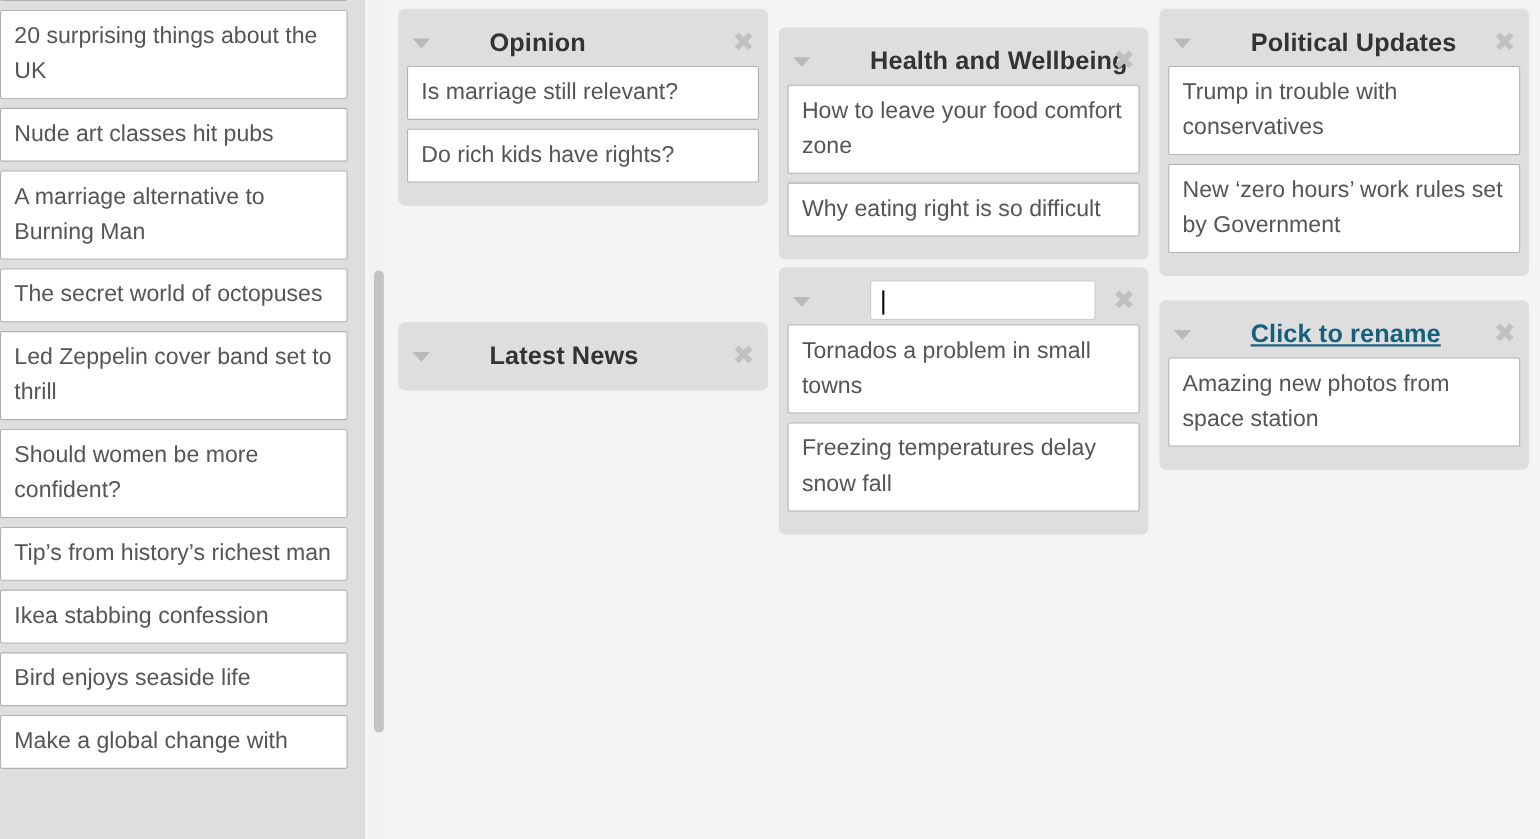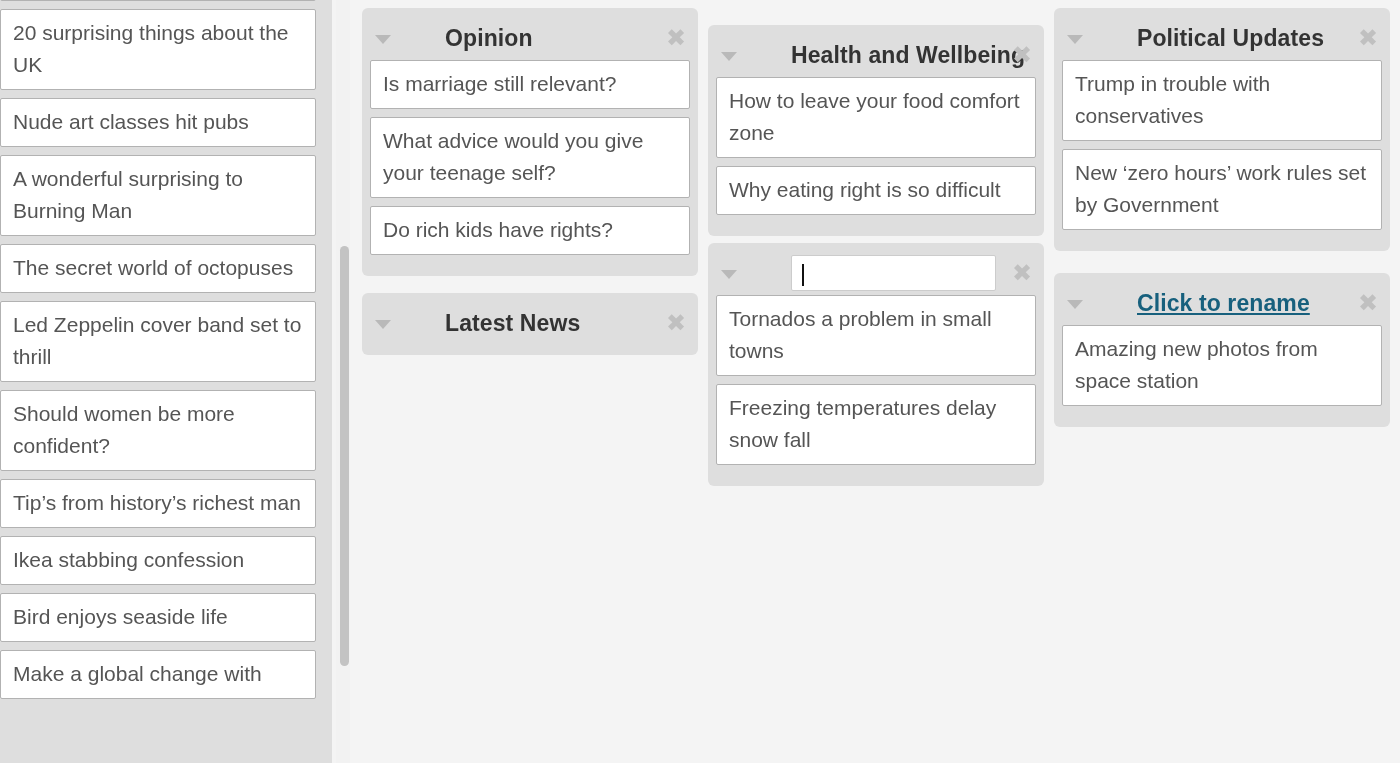--- a/index.html
+++ b/index.html
@@ -162,42 +162,41 @@
 </head>
 <body>
 
 <div id="board">
 
   <div class="column" id="col-left">
     <div class="cards">
       <div class="card">humans</div>
       <div class="card">20 surprising things about the UK</div>
       <div class="card">Nude art classes hit pubs</div>
-      <div class="card">A wonderful surprising to Burning Man</div>
+      <div class="card">A marriage alternative to Burning Man</div>
       <div class="card">The secret world of octopuses</div>
       <div class="card">Led Zeppelin cover band set to thrill</div>
       <div class="card">Should women be more confident?</div>
       <div class="card">Tip’s from history’s richest man</div>
       <div class="card">Ikea stabbing confession</div>
       <div class="card">Bird enjoys seaside life</div>
       <div class="card">Make a global change with</div>
     </div>
   </div>
   <div class="scrollbar-track"></div>
   <div class="scrollbar-thumb"></div>
 
   <div class="column" id="col-opinion">
     <div class="col-header">
       <span class="caret"></span>
       <span class="col-title">Opinion</span>
       <span class="close-x">✖</span>
     </div>
     <div class="cards">
       <div class="card">Is marriage still relevant?</div>
-      <div class="card">What advice would you give your teenage self?</div>
       <div class="card">Do rich kids have rights?</div>
     </div>
   </div>
 
   <div class="column" id="col-latest">
     <div class="col-header">
       <span class="caret"></span>
       <span class="col-title">Latest News</span>
       <span class="close-x">✖</span>
     </div>

